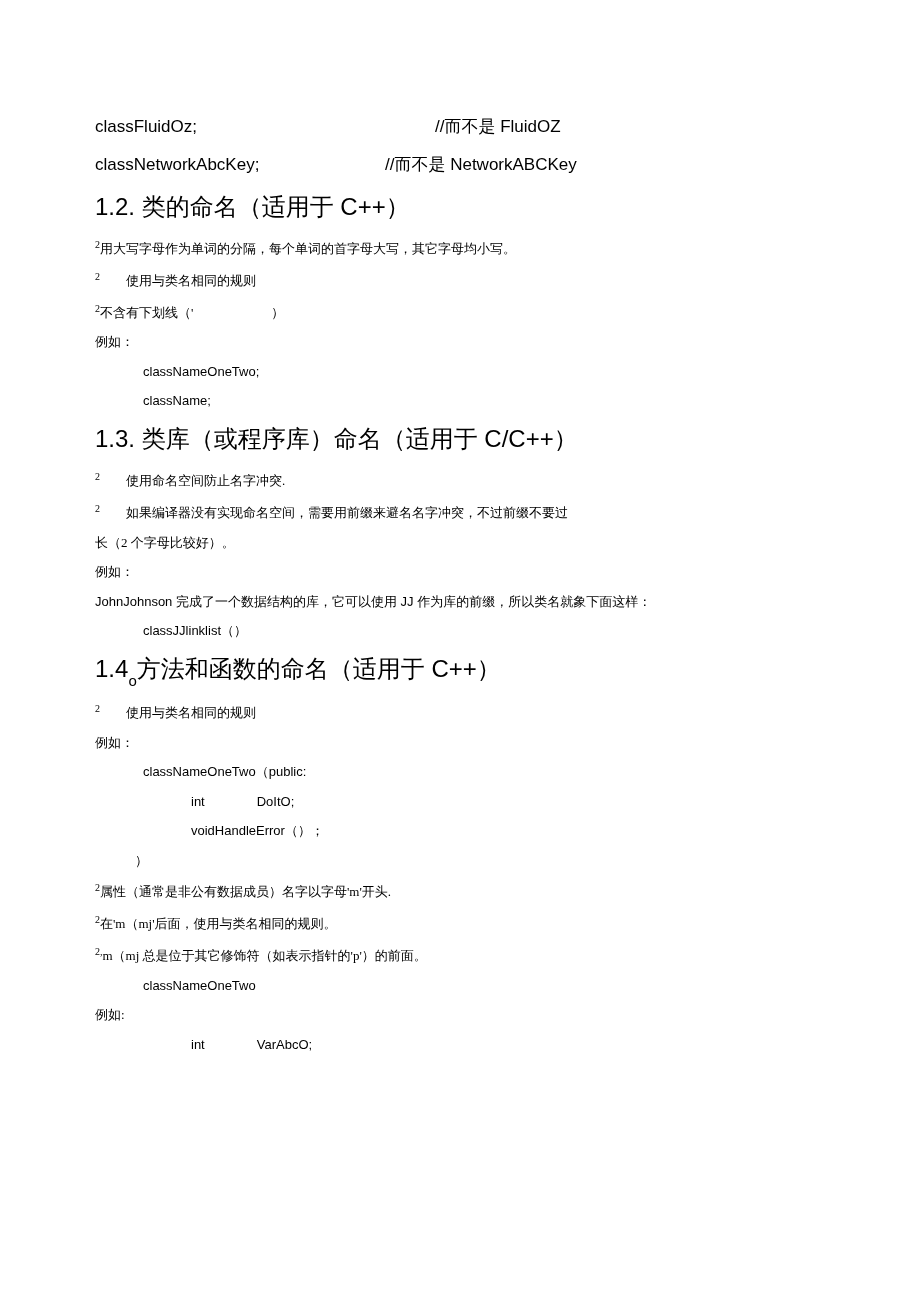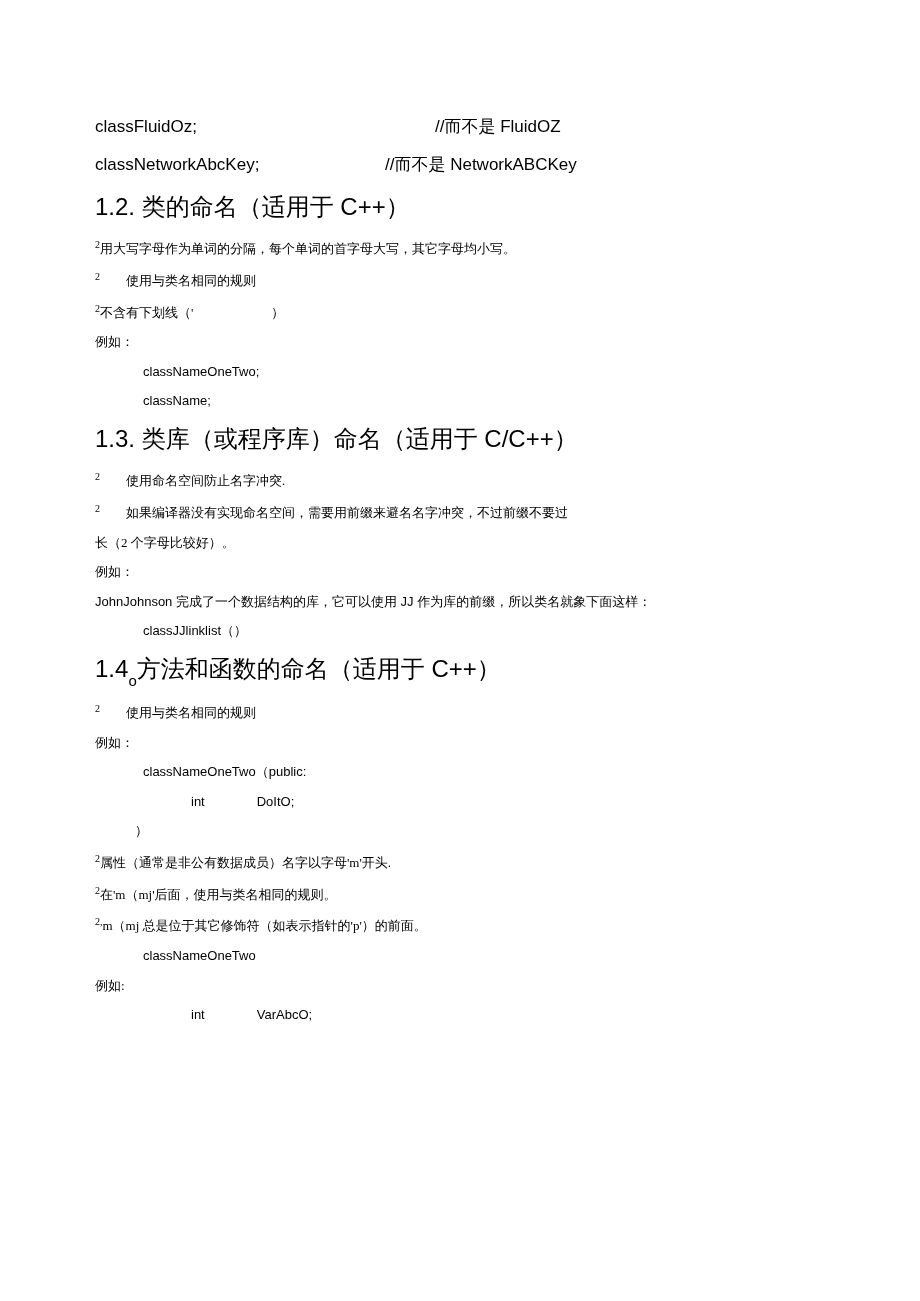--- a/index.html
+++ b/index.html
@@ -95,20 +95,21 @@
 
 <div>
   <div class="heading">
     <span>1.4</span><span class="sub-o">o</span><span>方法和函数的命名（适用于 C++）</span>
   </div>
   <div id="sec2">
       <div class="para"><span class="sup2">2</span><span>　　使用与类名相同的规则</span></div>
       <div class="para">例如：</div>
       <div class="para indent1 mono-seg">classNameOneTwo（public:</div>
       <div class="para indent2 mono-seg">int　　　　DoItO;</div>
+      <div class="para indent2 mono-seg">voidHandleError（）；</div>
       <div class="para indent-bracket mono-seg">）</div>
     </div>
 </div>
 
 <div>
   <div id="sec3">
       <div class="para"><span class="sup2">2</span><span>属性（通常是非公有数据成员）名字以字母'm'开头.</span></div>
       <div class="para"><span class="sup2">2</span><span>在'm（mj'后面，使用与类名相同的规则。</span></div>
       <div class="para"><span class="sup2">2,</span><span>m（mj 总是位于其它修饰符（如表示指针的'p'）的前面。</span></div>
       <div class="para indent1 mono-seg">classNameOneTwo</div>

